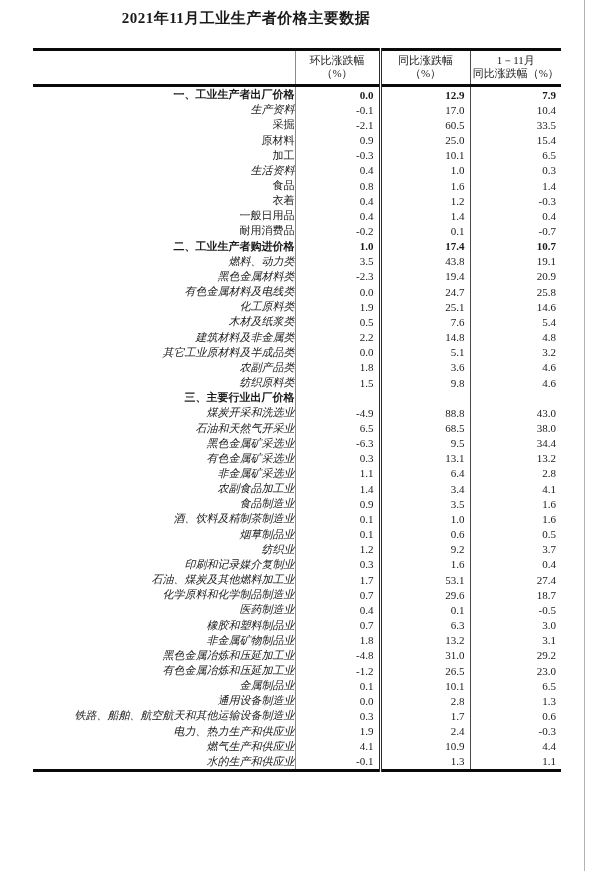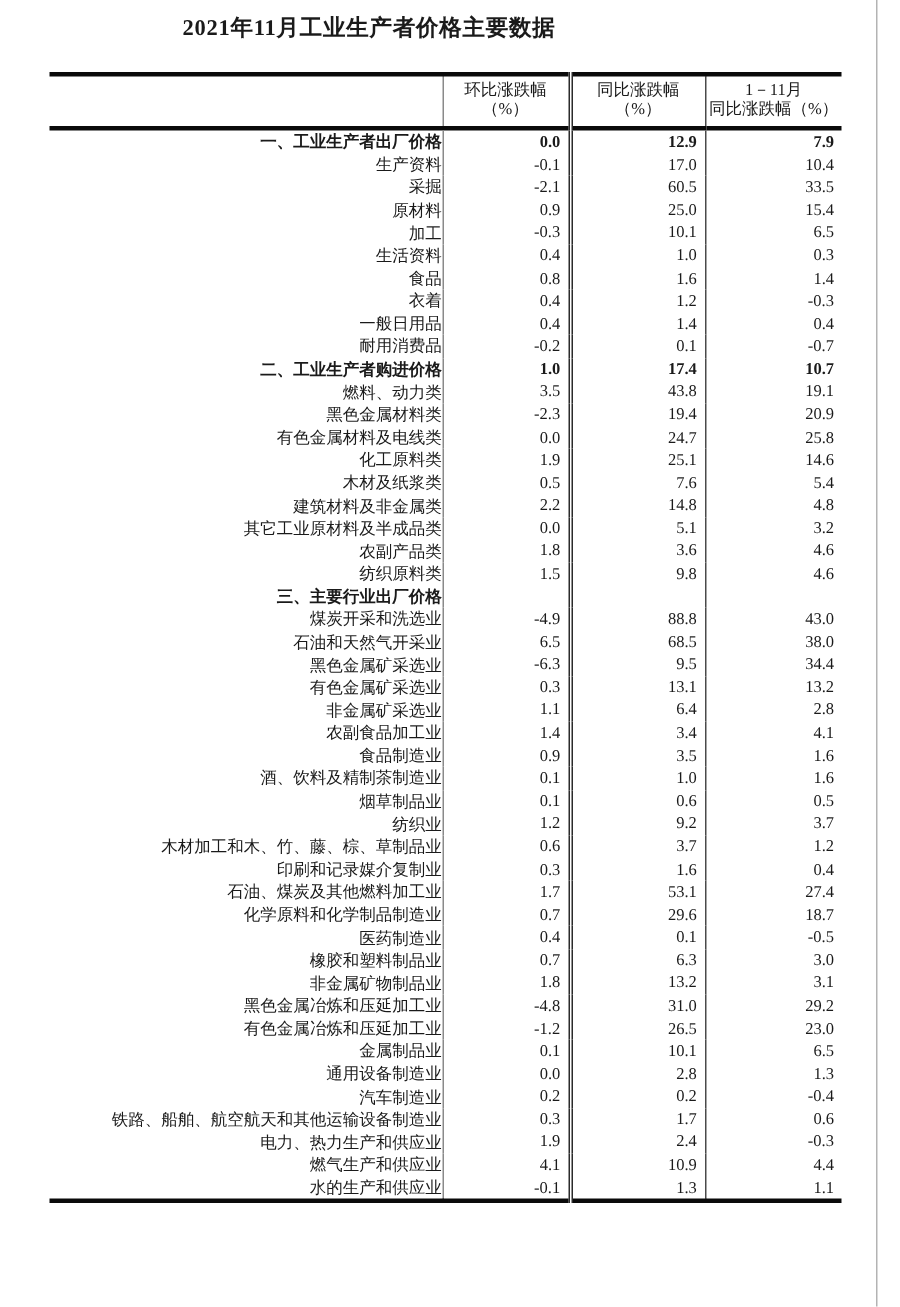--- a/index.html
+++ b/index.html
@@ -56,21 +56,21 @@
     overflow: hidden;
     vertical-align: middle;
   }
   .col-label { text-align: right; }
   .col-num   { text-align: right; padding-right: 5px; }
   .col-mom   { border-left: 1px solid #8a8a8a; font-family: Liberation Serif, serif; }
   .col-yoy   { border-left: 3px double #2b2b2b; }
   .col-ytd   { border-left: 1px solid #4a4a4a; }
   tr.bold-row td { font-weight: bold; }
   td.ind-0 { padding-left: 4px; }
-  td.ind-1 { padding-left: 22px; }
+  td.ind-1 { padding-left: 22px; font-style: italic; }
   td.ind-2 { padding-left: 33px; }
   .edge-line {
     position: absolute;
     left: 584px;
     top: 0;
     width: 1px;
     height: 871px;
     background: #b3b3b3;
   }
 </style>
@@ -286,26 +286,20 @@
           <td class="col-num col-yoy">0.6</td>
           <td class="col-num col-ytd">0.5</td>
         </tr>
         <tr>
           <td class="col-label ind-1">纺织业</td>
           <td class="col-num col-mom">1.2</td>
           <td class="col-num col-yoy">9.2</td>
           <td class="col-num col-ytd">3.7</td>
         </tr>
         <tr>
-          <td class="col-label ind-1">木材加工和木、竹、藤、棕、草制品业</td>
-          <td class="col-num col-mom">0.6</td>
-          <td class="col-num col-yoy">3.7</td>
-          <td class="col-num col-ytd">1.2</td>
-        </tr>
-        <tr>
           <td class="col-label ind-1">印刷和记录媒介复制业</td>
           <td class="col-num col-mom">0.3</td>
           <td class="col-num col-yoy">1.6</td>
           <td class="col-num col-ytd">0.4</td>
         </tr>
         <tr>
           <td class="col-label ind-1">石油、煤炭及其他燃料加工业</td>
           <td class="col-num col-mom">1.7</td>
           <td class="col-num col-yoy">53.1</td>
           <td class="col-num col-ytd">27.4</td>
@@ -352,26 +346,20 @@
           <td class="col-num col-yoy">10.1</td>
           <td class="col-num col-ytd">6.5</td>
         </tr>
         <tr>
           <td class="col-label ind-1">通用设备制造业</td>
           <td class="col-num col-mom">0.0</td>
           <td class="col-num col-yoy">2.8</td>
           <td class="col-num col-ytd">1.3</td>
         </tr>
         <tr>
-          <td class="col-label ind-1">汽车制造业</td>
-          <td class="col-num col-mom">0.2</td>
-          <td class="col-num col-yoy">0.2</td>
-          <td class="col-num col-ytd">-0.4</td>
-        </tr>
-        <tr>
           <td class="col-label ind-1">铁路、船舶、航空航天和其他运输设备制造业</td>
           <td class="col-num col-mom">0.3</td>
           <td class="col-num col-yoy">1.7</td>
           <td class="col-num col-ytd">0.6</td>
         </tr>
         <tr>
           <td class="col-label ind-1">电力、热力生产和供应业</td>
           <td class="col-num col-mom">1.9</td>
           <td class="col-num col-yoy">2.4</td>
           <td class="col-num col-ytd">-0.3</td>

